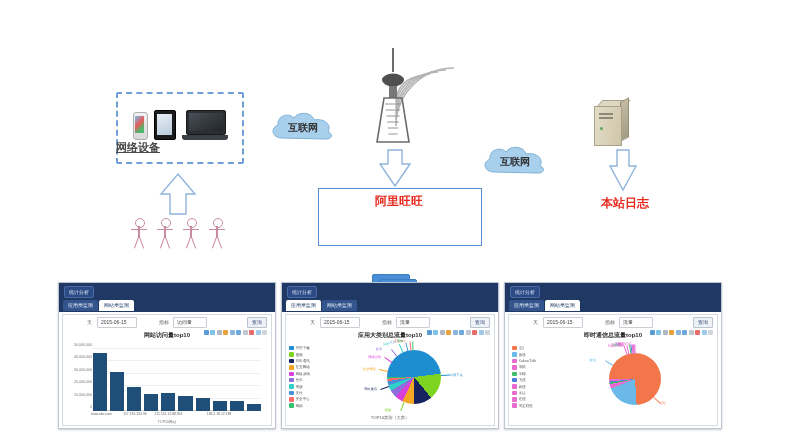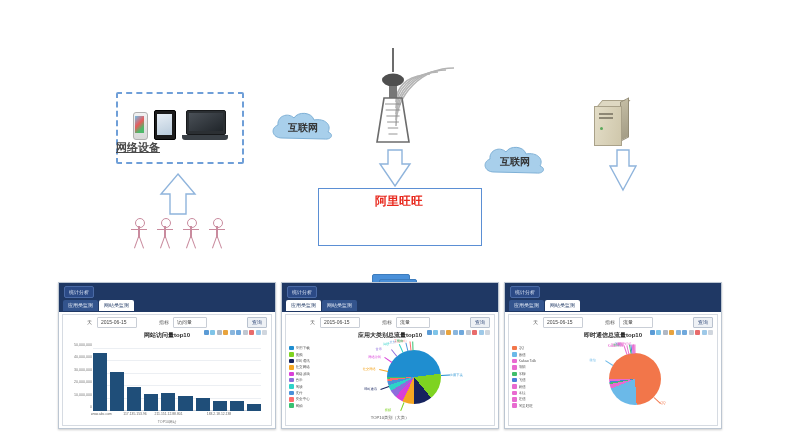--- a/index.html
+++ b/index.html
@@ -254,20 +254,21 @@
   </svg>
 
   <div class="abs" id="log-main-box"></div>
   <div class="abs" id="log-main-title">阿里旺旺</div>
   <div class="abs cards" id="log-main-cards">
     <div class="card c1"></div>
       <div class="card c2"></div>
       <div class="card c3"></div>
   </div>
 
+  <div class="abs" id="log-site-title">本站日志</div>
   <div class="abs cards" id="log-site-cards">
     <div class="card c1"></div>
       <div class="card c2"></div>
       <div class="card c3"></div>
   </div>
 
   <div class="panel" id="panel-1">
     <div class="p-topbar">
       <div class="p-topbtn">统计分析</div>
     </div>

